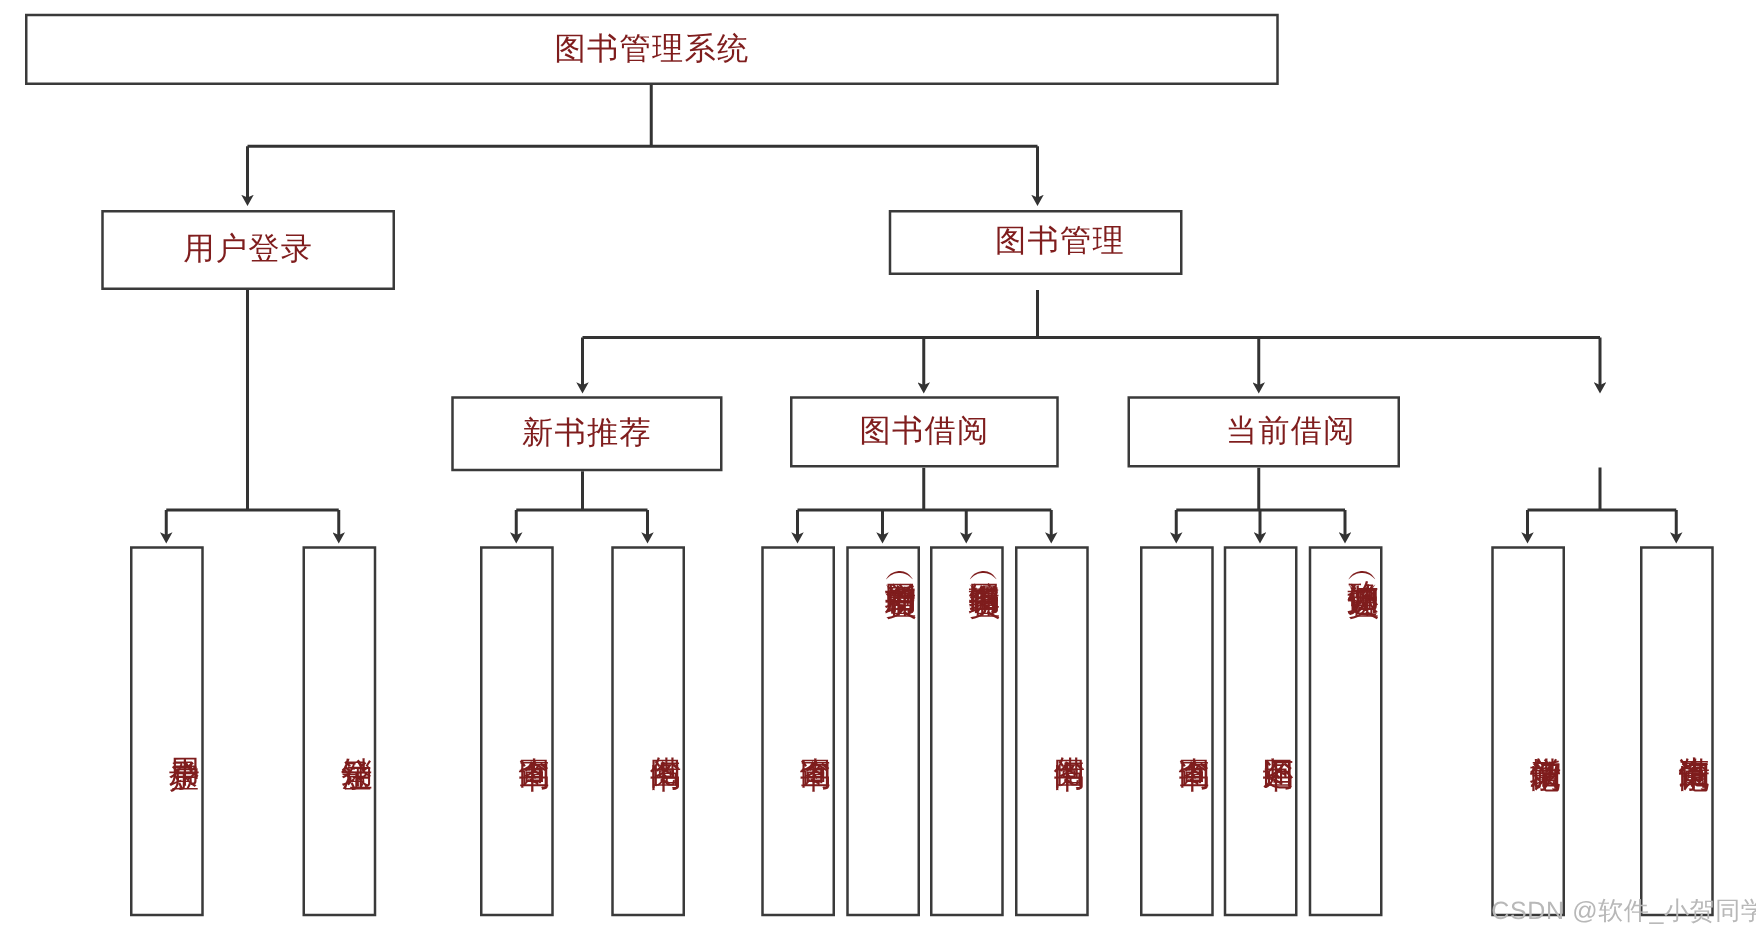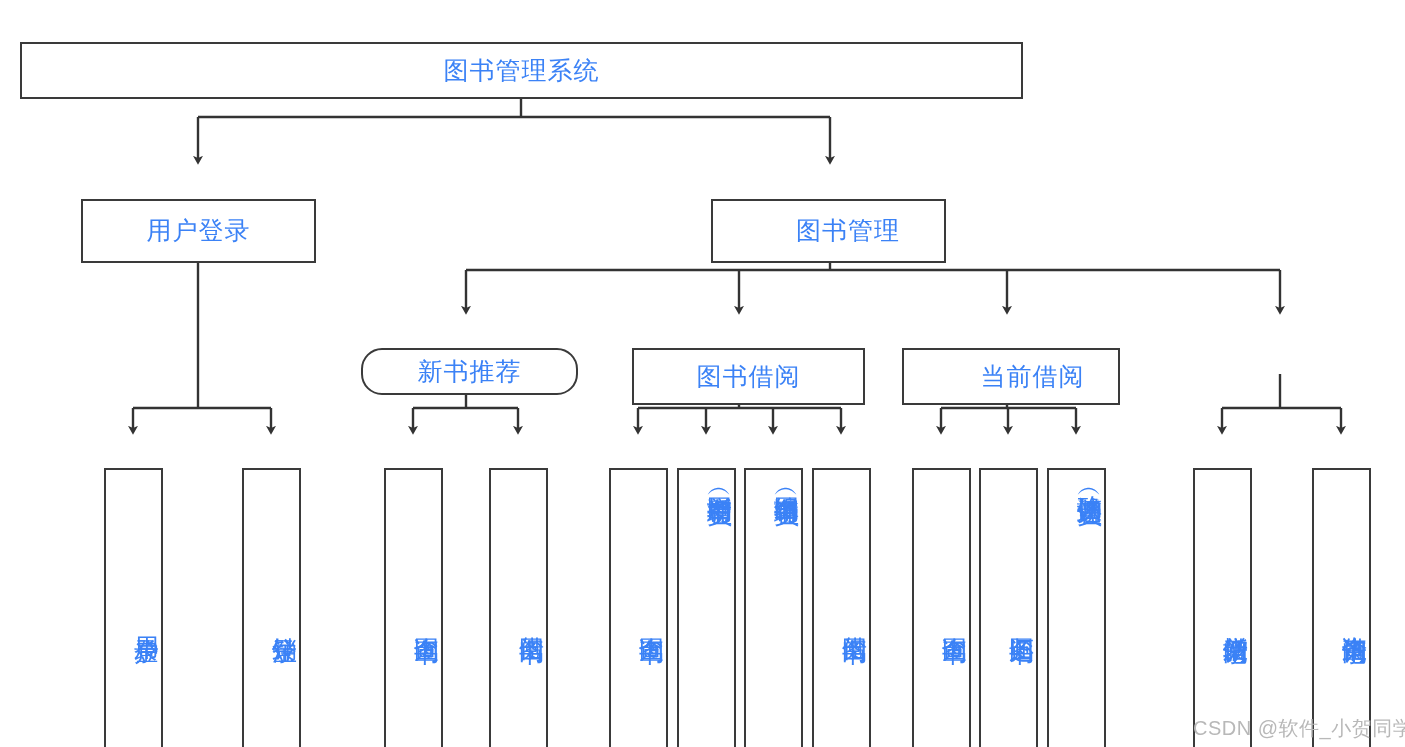--- a/index.html
+++ b/index.html
@@ -26,22 +26,21 @@
     pointer-events: none;
   }
   .node {
     position: absolute;
     box-sizing: border-box;
     background: #ffffff;
     border: 2.5px solid #3a3a3a;
     display: flex;
     align-items: center;
     justify-content: center;
-    color: #3b82f6;
-    margin-top: 31px;
+    color: #7f1d1d;
   }
   .node-h {
     font-size: 25px;
     letter-spacing: 1px;
     line-height: 1.1;
     white-space: nowrap;
   }
   .node-v {
     font-size: 25px;
     line-height: 1.16;
@@ -116,24 +115,24 @@
       <path d="M1222,408 L1341,408"></path>
       <path d="M1222,408 L1222,430" marker-end="url(#arrow)"></path>
       <path d="M1341,408 L1341,430" marker-end="url(#arrow)"></path>
 
     </g>
   </svg>
 
   <div class="node node-h" style="left:20px; top:11px; width:1003px; height:57px;">图书管理系统</div>
 
   <div class="node node-h" style="left:81px; top:168px; width:235px; height:64px;">用户登录</div>
-  <div class="node node-h" style="left:711px; top:168px; width:235px; height:64px;padding-left:39px;">图书管理</div>
+  <div class="node node-h" style="left:711px; top:168px; width:235px; height:52px;padding-left:39px;">图书管理</div>
 
-  <div class="node node-h" style="left:361px; top:317px; width:217px; height:47px;border-radius:21px;">新书推荐</div>
-  <div class="node node-h" style="left:632px; top:317px; width:233px; height:57px;">图书借阅</div>
+  <div class="node node-h" style="left:361px; top:317px; width:217px; height:60px;">新书推荐</div>
+  <div class="node node-h" style="left:632px; top:317px; width:215px; height:57px;">图书借阅</div>
   <div class="node node-h" style="left:902px; top:317px; width:218px; height:57px;padding-left:43px;">当前借阅</div>
 
   <div class="node node-v" style="left:104px; top:437px; width:59px; height:296px;">用户登录</div>
   <div class="node node-v" style="left:242px; top:437px; width:59px; height:296px;">注销登录</div>
 
   <div class="node node-v" style="left:384px; top:437px; width:59px; height:296px;">查询图书</div>
   <div class="node node-v" style="left:489px; top:437px; width:59px; height:296px;">借阅图书</div>
 
   <div class="node node-v" style="left:609px; top:437px; width:59px; height:296px;">查询图书</div>
   <div class="node node-v top-align" style="left:677px; top:437px; width:59px; height:296px;">新增图书（管理员）</div>

